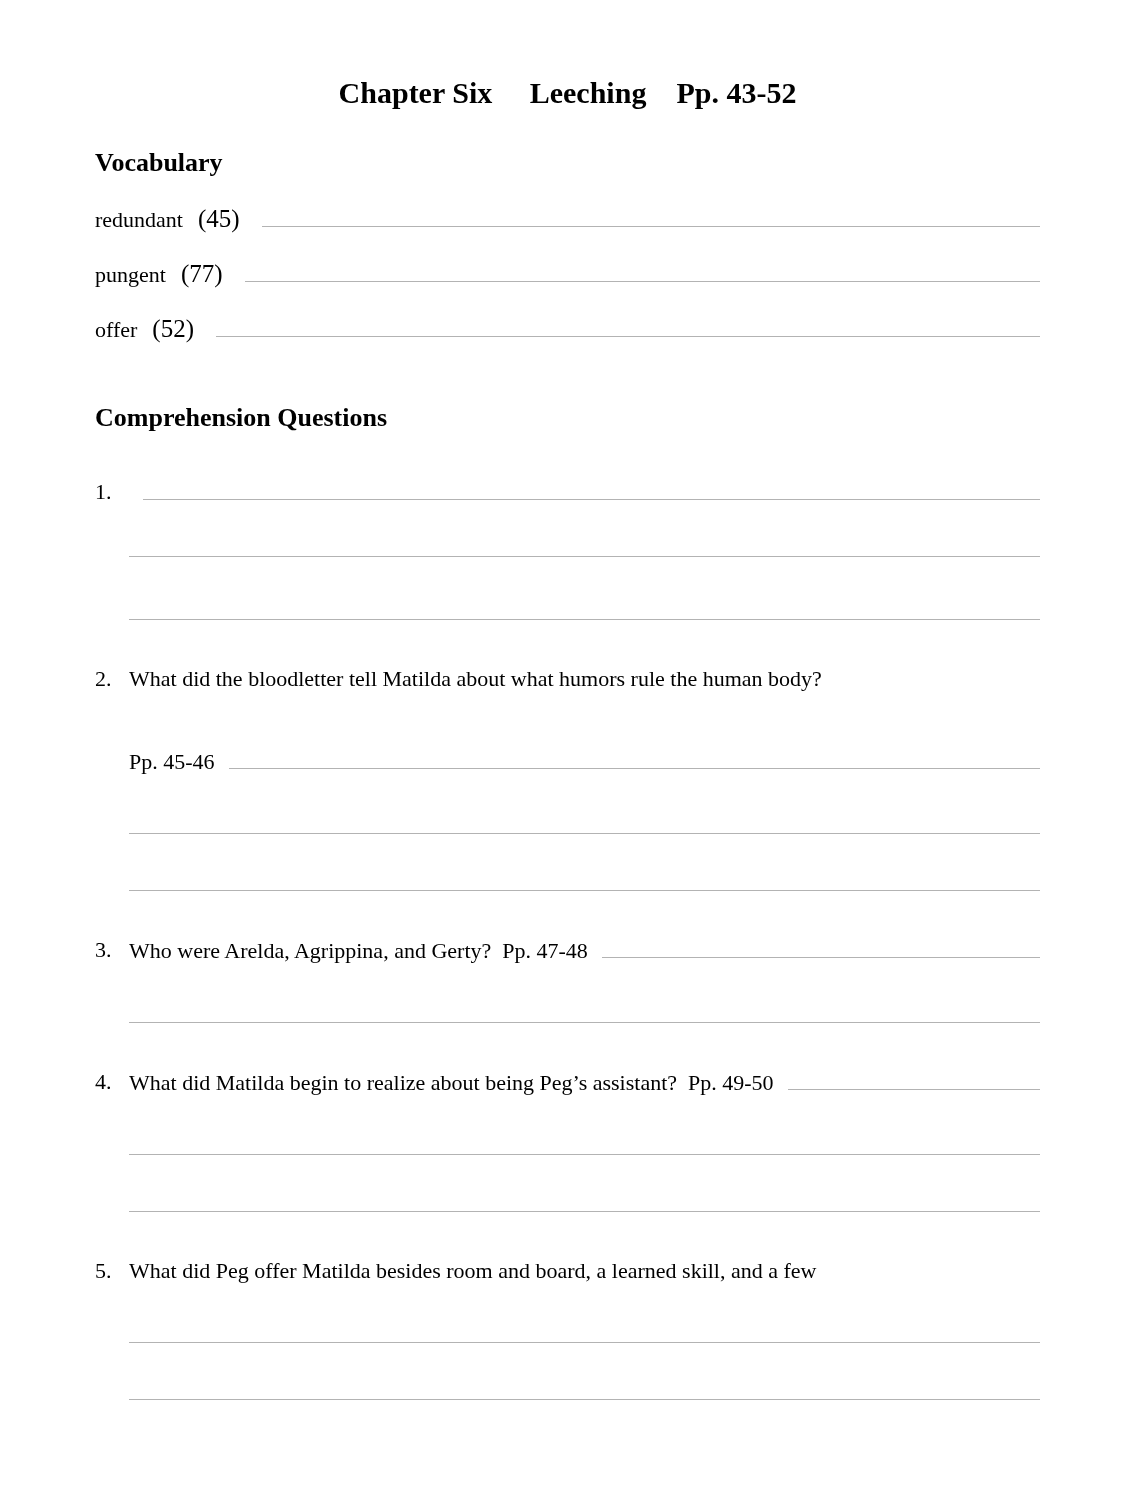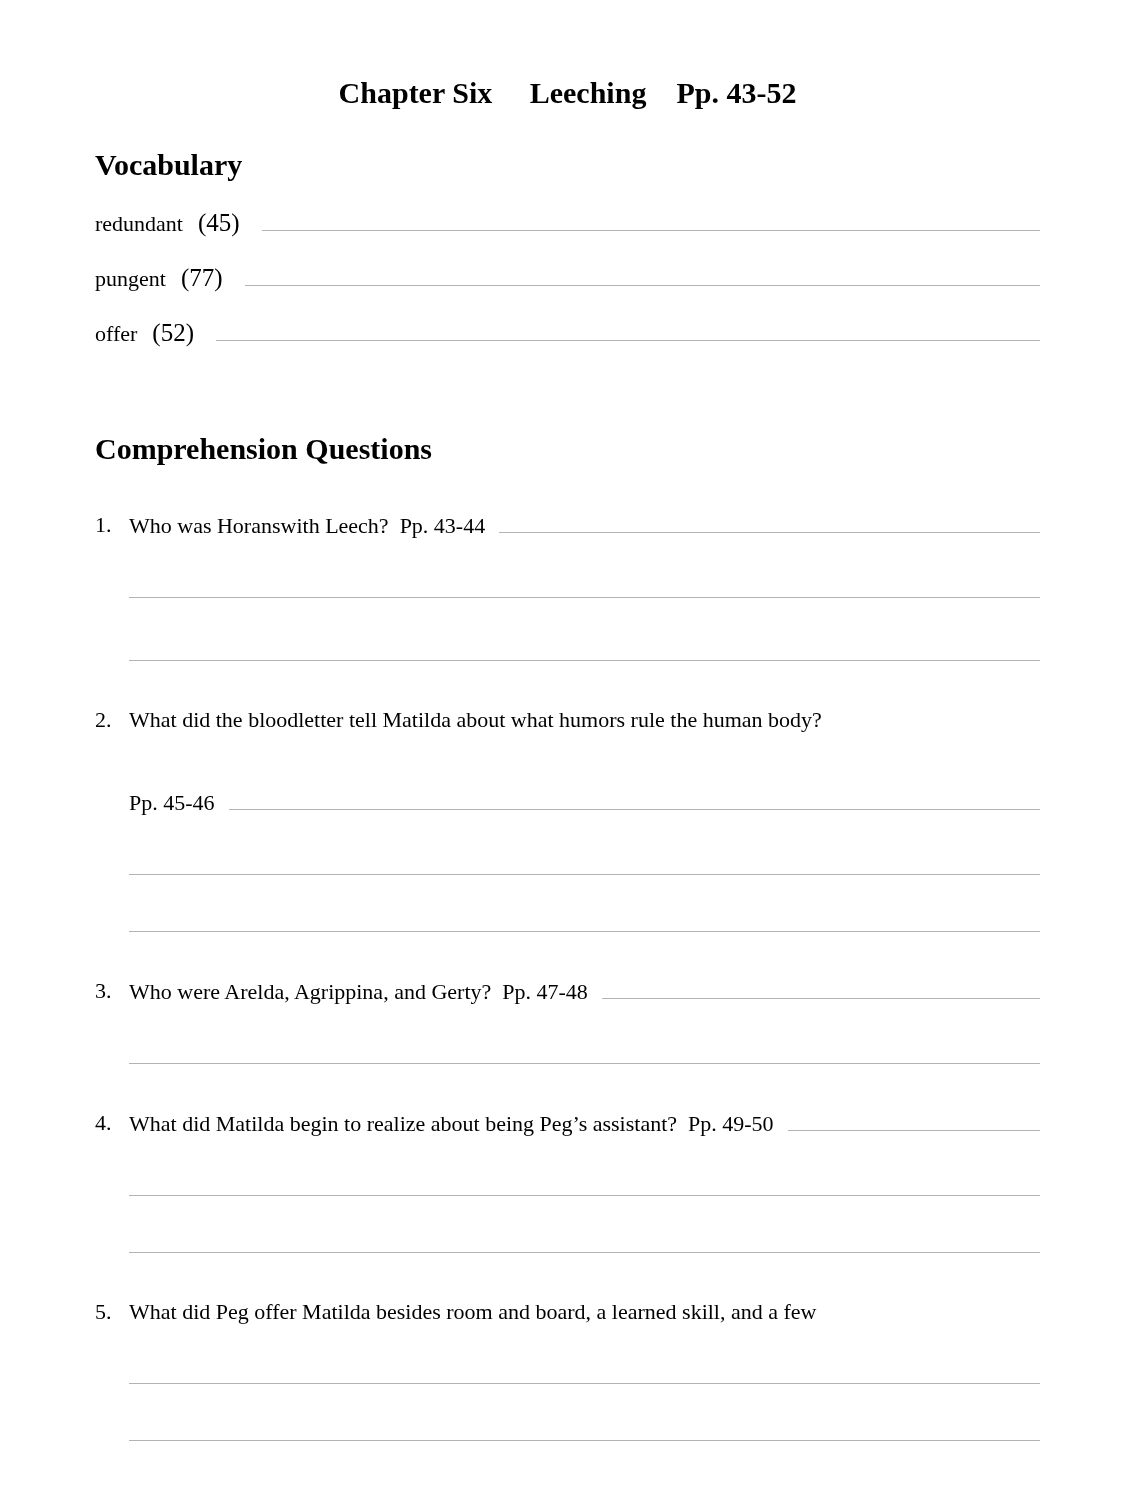--- a/index.html
+++ b/index.html
@@ -18,26 +18,26 @@
     overflow: hidden;
   }
   .title {
     margin: 0 0 0 0;
     text-align: center;
     font-size: 30px;
     font-weight: bold;
     white-space: pre;
   }
   .section-heading {
-    font-size: 30px;
+    font-size: 26px;
     font-weight: bold;
     margin: 0;
   }
   .vocab-heading { margin-top: 38px; }
-  .comp-heading  { margin-top: 85px; }
+  .comp-heading  { margin-top: 60px; }
 
   .vocab-list { margin-top: 14px; }
   .vocab-row {
     display: flex;
     align-items: baseline;
     margin-top: 26px;
     font-size: 22px;
     line-height: 26px;
     gap: 8px;
   }
@@ -108,21 +108,20 @@
       <span class="fill-line"></span>
     </div>
   </div>
 
   <h2 class="section-heading comp-heading">Comprehension Questions</h2>
 
   <div class="q">
     <span class="q-num">1.</span>
     <div class="q-body">
       <div class="q-row">
-        <span class="q-text">Who was Horanswith Leech?  Pp. 43-44</span>
         <span class="fill-line"></span>
       </div>
       <div class="blank-line first"></div>
       <div class="blank-line"></div>
     </div>
   </div>
 
   <div class="q">
     <span class="q-num">2.</span>
     <div class="q-body">

